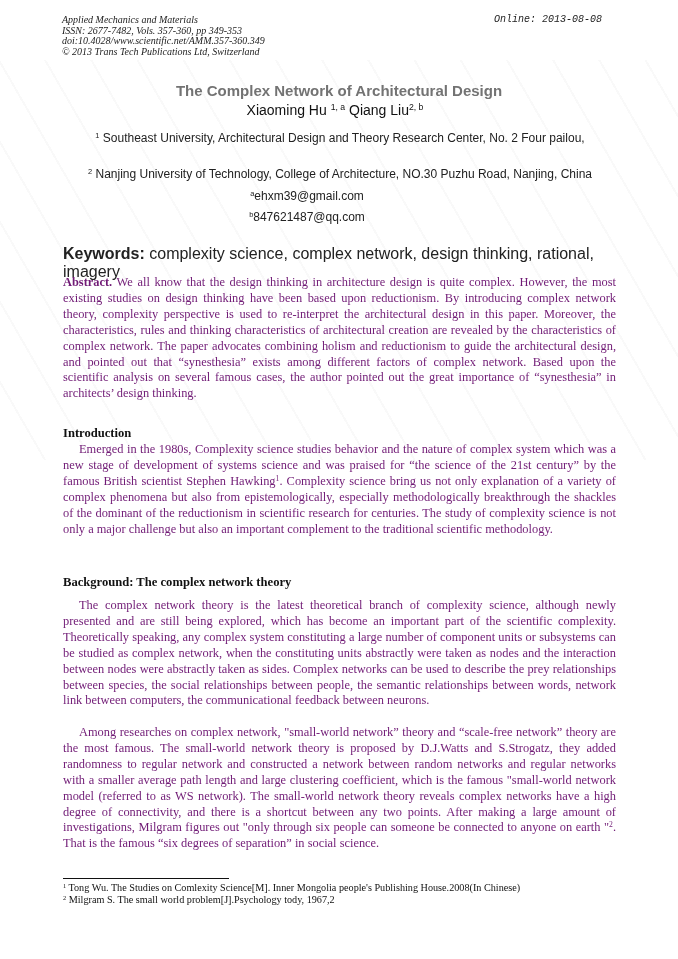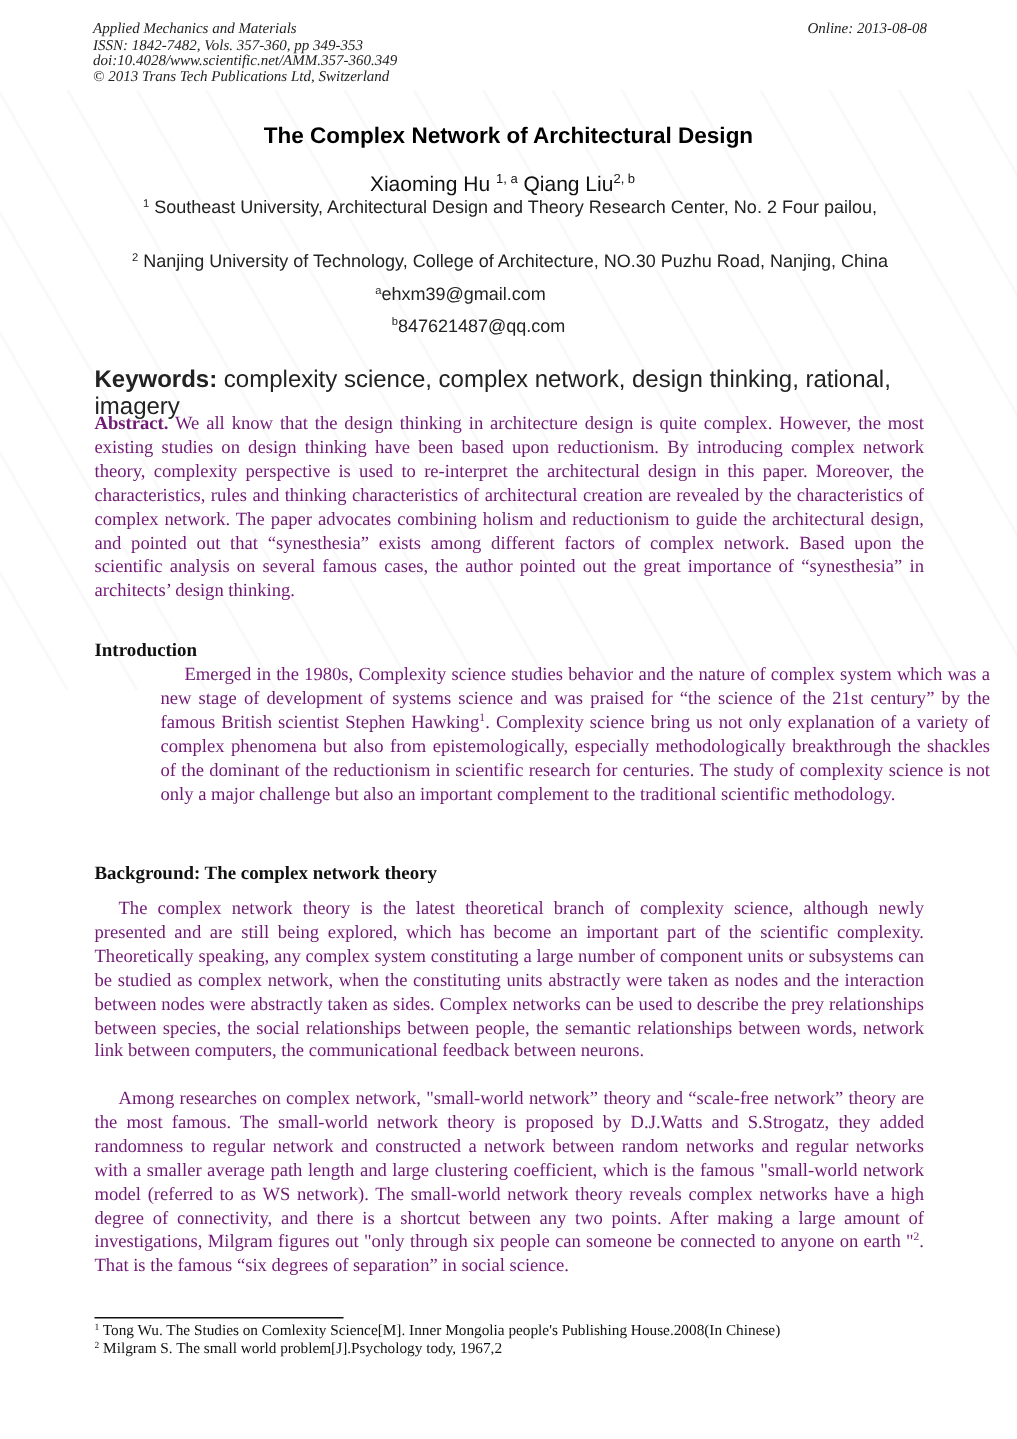--- a/index.html
+++ b/index.html
@@ -8,75 +8,75 @@
       position: absolute; left: 0; top: 60px; width: 678px; height: 400px;
       pointer-events: none;
       background:
         repeating-linear-gradient(60deg, rgba(0,0,0,0) 0px, rgba(0,0,0,0) 38px, rgba(0,0,0,0.03) 38px, rgba(0,0,0,0.03) 40px);
       opacity: 0.8;
     }
     .hdr {
       position: absolute; left: 62px; top: 15px; width: 556px;
       font-family: "Liberation Serif", serif; font-style: italic; font-size: 10px; line-height: 10.5px; color: #222;
     }
-    .hdr .online { position: absolute; right: 0; top: 0; }
+    .hdr .online { position: absolute; right: 16px; top: 0; font-family: Liberation Mono, monospace; }
     .title {
       position: absolute; left: 0; top: 82px; width: 678px; text-align: center;
-      font-family: "Liberation Sans", sans-serif; font-weight: bold; font-size: 15px; color: #000000;
+      font-family: "Liberation Sans", sans-serif; font-weight: bold; font-size: 15px; color: #737373;
     }
     .authors {
-      position: absolute; left: 0; top: 114px; width: 670px; text-align: center;
+      position: absolute; left: 0; top: 102px; width: 670px; text-align: center;
       font-family: "Liberation Sans", sans-serif; font-size: 14px; color: #111;
     }
     sup { font-size: 0.62em; vertical-align: 0.55em; line-height: 0; }
     .aff {
       position: absolute; left: 62px; width: 556px; text-align: center;
       font-family: "Liberation Sans", sans-serif; font-size: 12px; line-height: 17px; color: #222;
     }
     .aff1 { top: 130px; }
     .aff2 { top: 166px; }
     .email { position: absolute; left: 0; width: 614px; text-align: center; font-family: "Liberation Sans", sans-serif; font-size: 12px; color: #222; }
     .email1 { top: 189px; }
-    .email2 { top: 210px; padding-left: 12px; }
+    .email2 { top: 210px; }
     .keywords {
       position: absolute; left: 63px; top: 245px; width: 556px;
       font-family: "Liberation Sans", sans-serif; font-size: 16px; color: #222;
     }
     .keywords b { font-weight: bold; }
     .para {
       position: absolute; left: 63px; width: 553px;
       font-family: "Liberation Serif", serif; font-size: 12.4px; line-height: 15.9px; color: #701a75;
       text-align: justify; margin: 0;
     }
     .para .indent { display: inline-block; width: 16px; }
     .heading {
       position: absolute; left: 63px;
       font-family: "Liberation Serif", serif; font-weight: bold; font-size: 12.6px; color: #111;
     }
     .abstract { top: 275px; }
     .intro-h { top: 426px; }
-    .intro-p { top: 442px; margin-left: 44px; }
+    .intro-p { top: 442px; }
     .bg-h { top: 575px; }
     .bg-p1 { top: 598px; }
     .bg-p2 { top: 725px; }
     .fn-rule { position: absolute; left: 63px; top: 878px; width: 166px; height: 1px; background: #111; }
     .footnotes {
       position: absolute; left: 63px; top: 882px; width: 556px;
       font-family: "Liberation Serif", serif; font-size: 10.2px; line-height: 12px; color: #111;
     }
     .footnotes div { white-space: nowrap; }
   </style>
 </head>
 <body>
 
 <div class="watermark"></div>
 
 <div class="hdr">
   <div>Applied Mechanics and Materials</div>
-  <div>ISSN: 1842-7482, Vols. 357-360, pp 349-353</div>
+  <div>ISSN: 2677-7482, Vols. 357-360, pp 349-353</div>
   <div>doi:10.4028/www.scientific.net/AMM.357-360.349</div>
   <div>© 2013 Trans Tech Publications Ltd, Switzerland</div>
   <div class="online">Online: 2013-08-08</div>
 </div>
 
 <div class="title">The Complex Network of Architectural Design</div>
 
 <div class="authors"><span>Xiaoming Hu </span><sup>1, a</sup><span> Qiang Liu</span><sup>2, b</sup></div>
 
 <div class="aff aff1">

